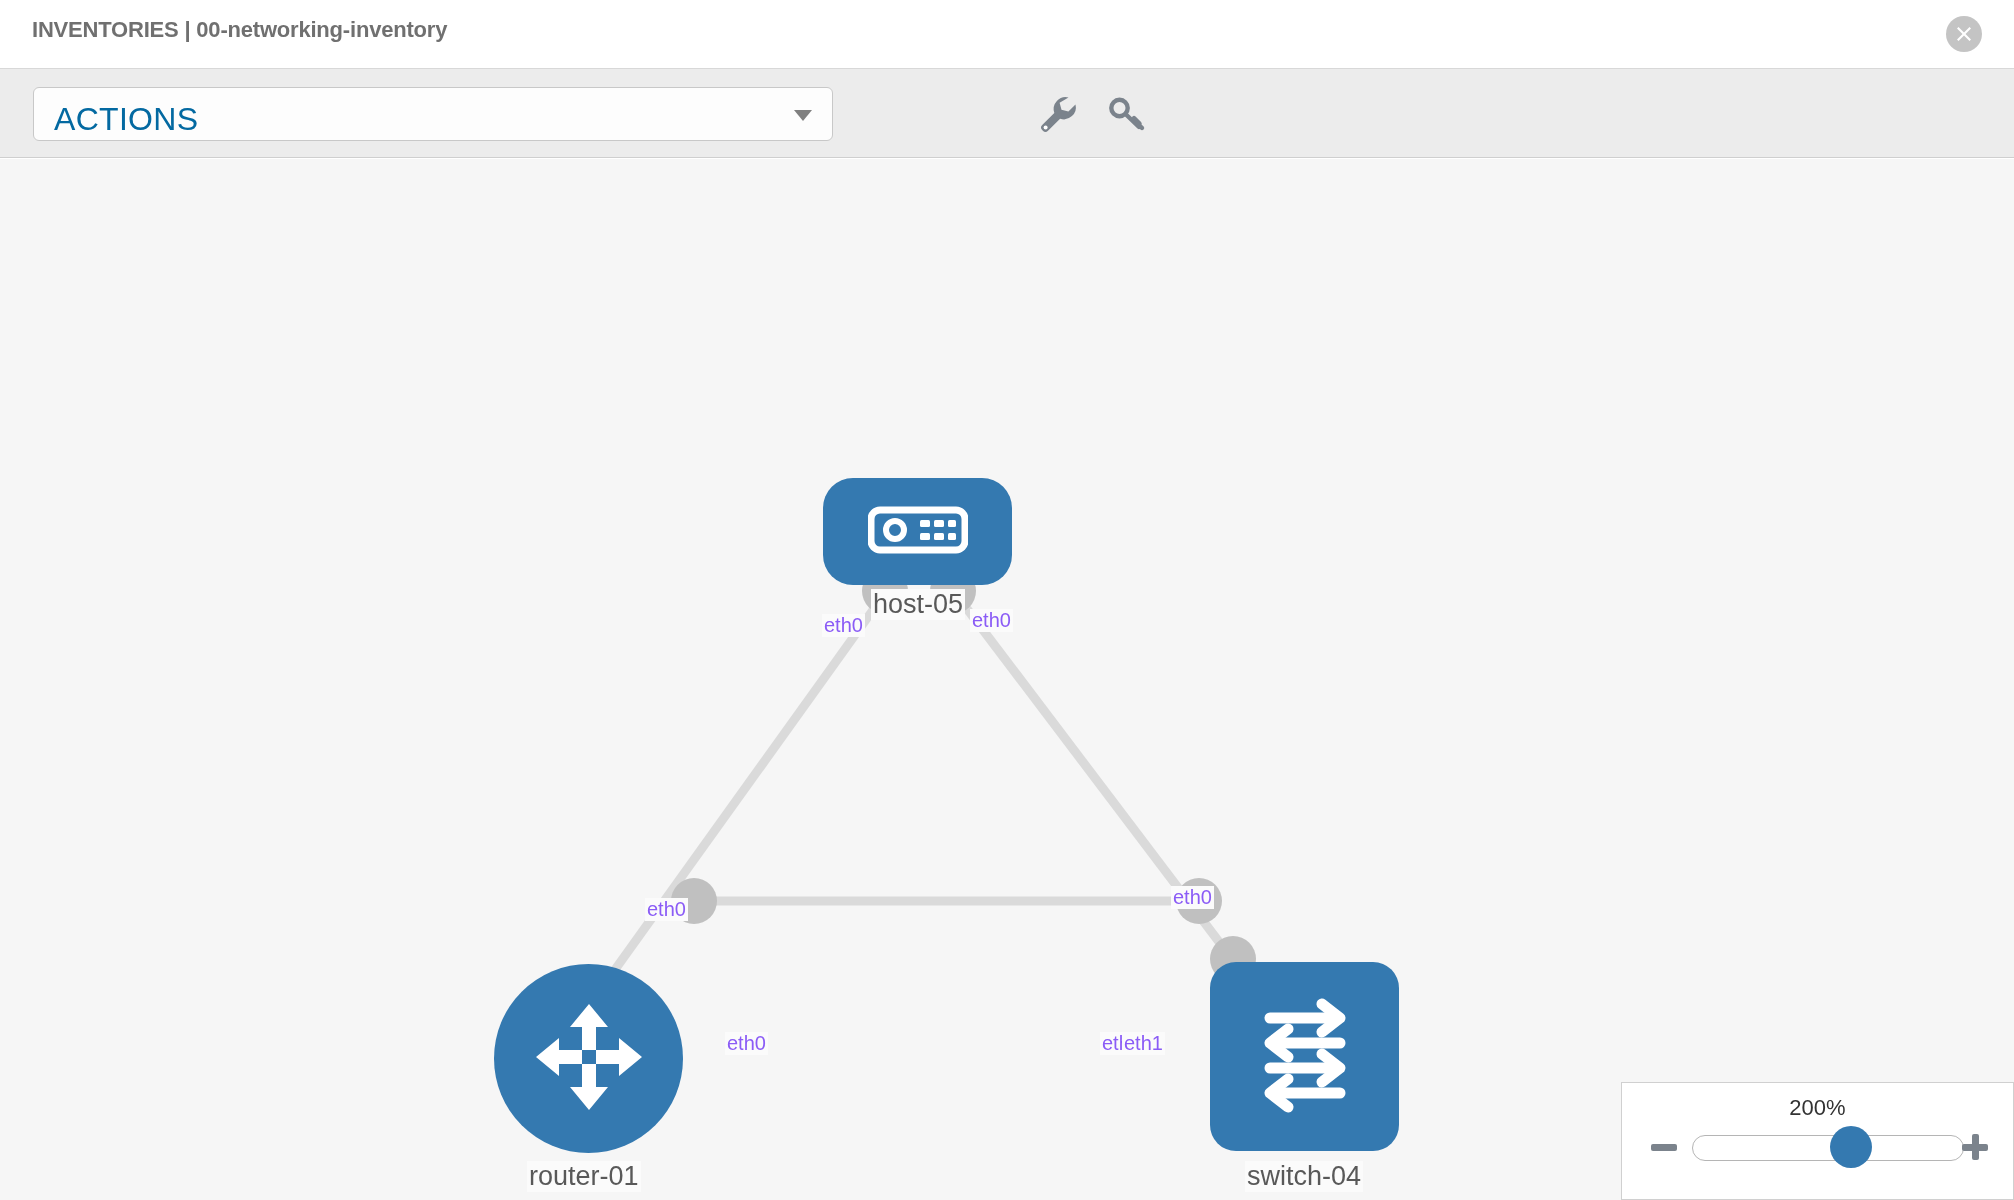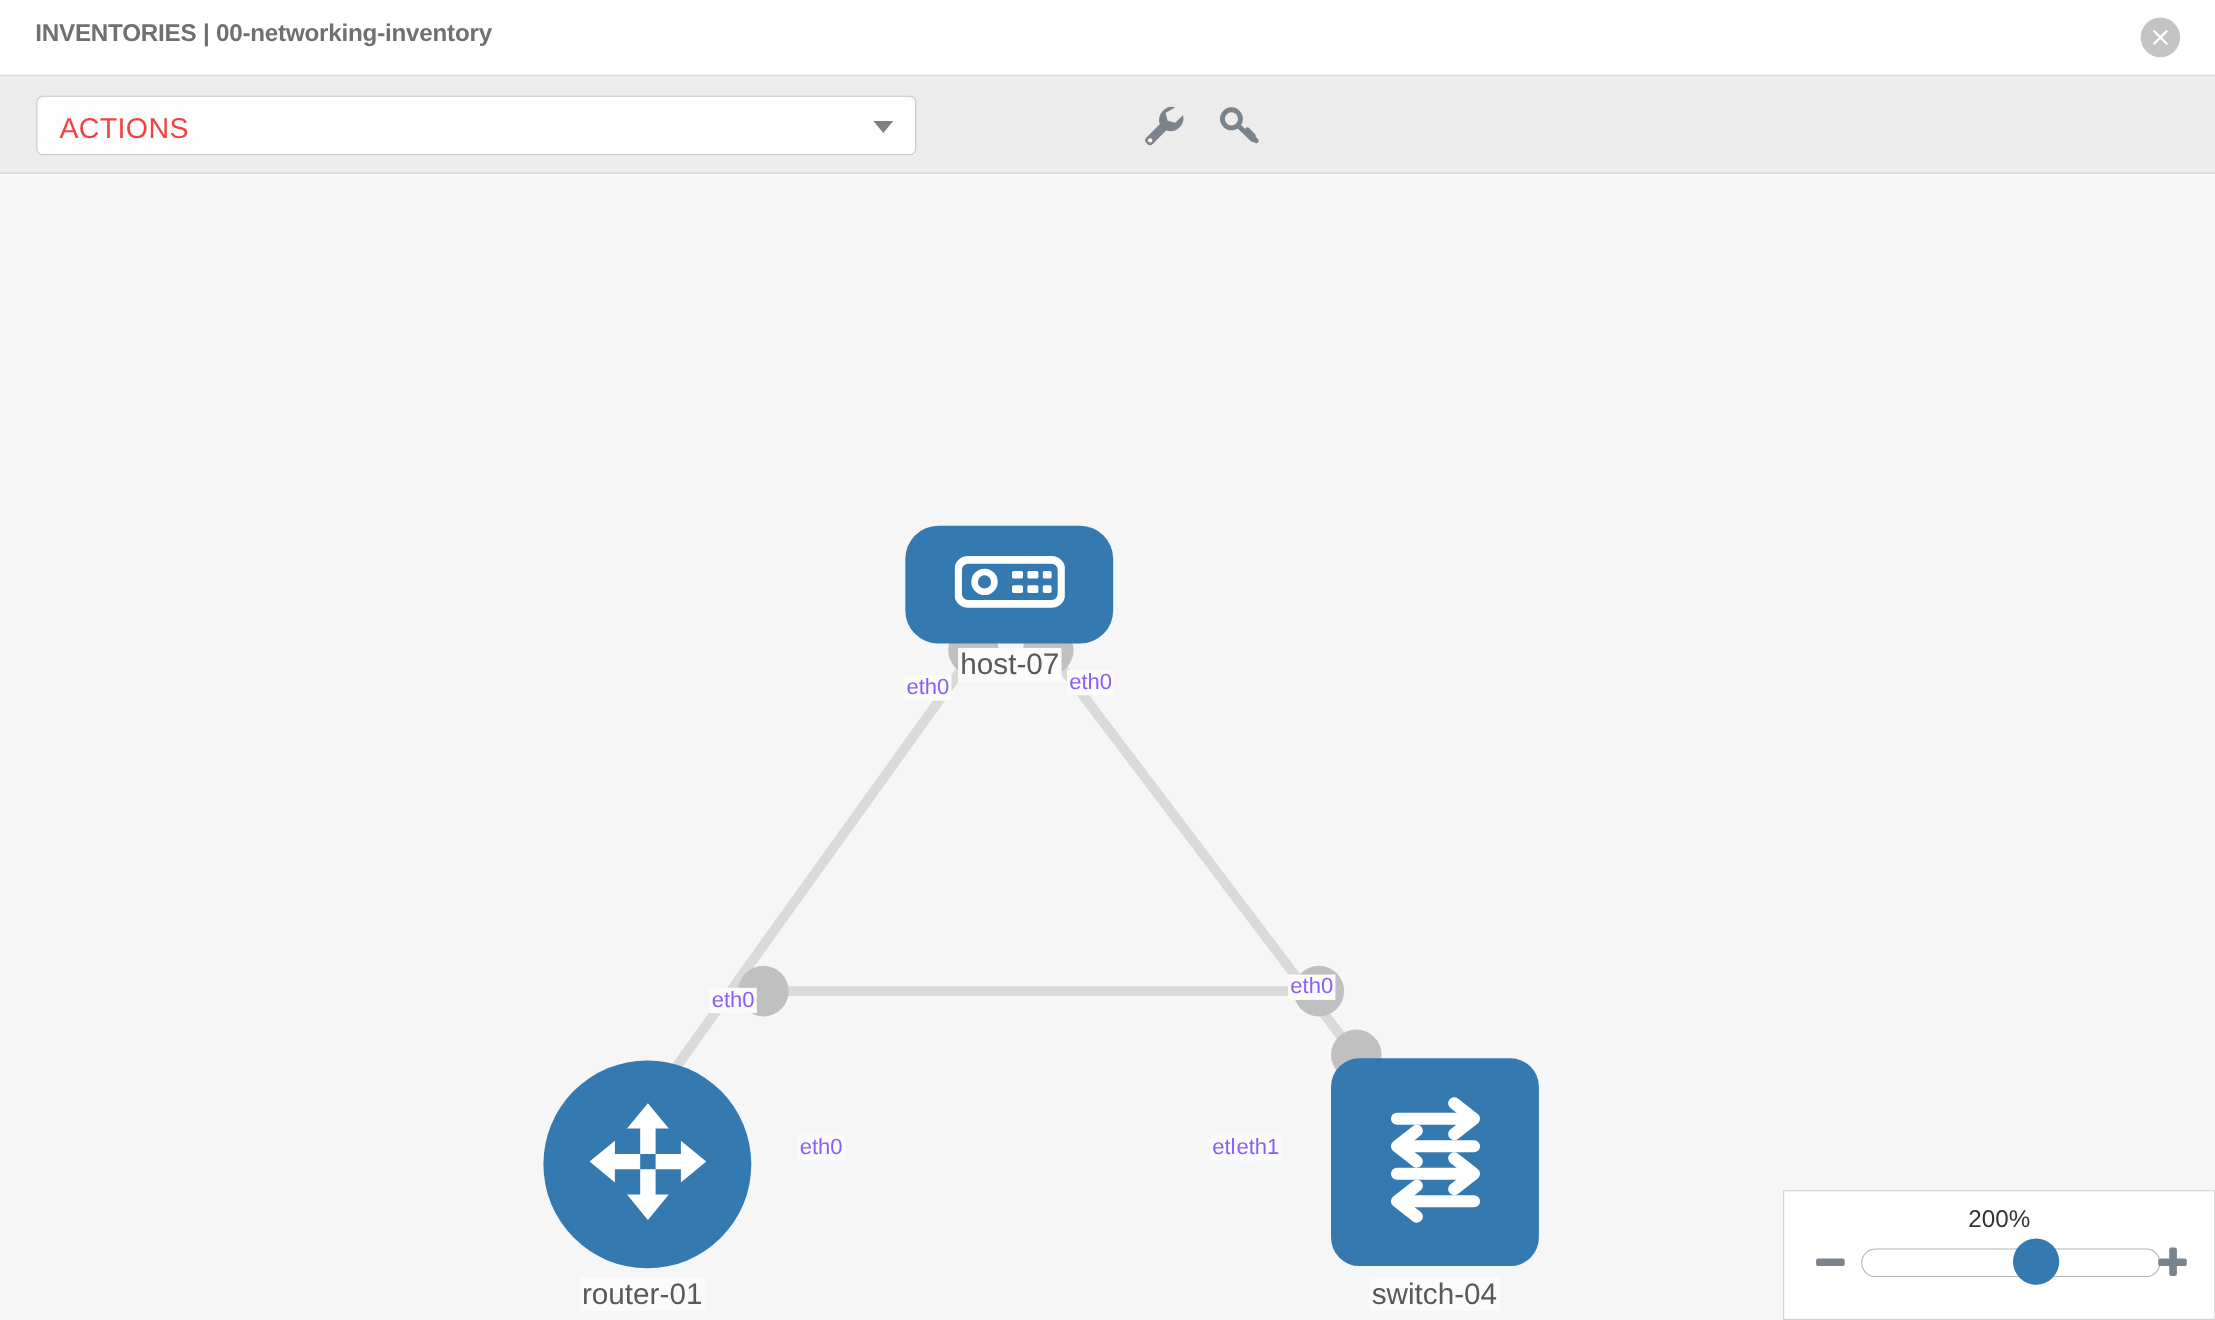--- a/index.html
+++ b/index.html
@@ -36,21 +36,21 @@
     border-bottom: 1px solid #cfcfcf;
   }
   .actions-select {
     position: absolute; left: 33px; top: 18px;
     width: 800px; height: 54px;
     background: #fdfdfd; border: 1px solid #c8c8c8; border-radius: 6px;
     cursor: pointer;
   }
   .actions-select .label {
     position: absolute; left: 20px; top: 13px;
-    font-size: 26px; color: #ef4444; letter-spacing: 0.3px;
+    font-size: 32px; color: #0369a1; letter-spacing: 0.3px;
   }
   .caret {
     position: absolute; right: 20px; top: 22px;
     width: 0; height: 0;
     border-left: 9px solid transparent;
     border-right: 9px solid transparent;
     border-top: 11px solid #808080;
   }
   .tool-icon {
     position: absolute; top: 22px; width: 46px; height: 46px; cursor: pointer;
@@ -205,21 +205,21 @@
               <rect x="52" y="16" width="10" height="7" rx="1.5"></rect>
               <rect x="66" y="16" width="10" height="7" rx="1.5"></rect>
               <rect x="80" y="16" width="8" height="7" rx="1.5"></rect>
               <rect x="52" y="29" width="10" height="7" rx="1.5"></rect>
               <rect x="66" y="29" width="10" height="7" rx="1.5"></rect>
               <rect x="80" y="29" width="8" height="7" rx="1.5"></rect>
             </g>
           </svg>
         </span>
       </div>
-      <div class="node-label" style="left:871px; top:430px;">host-07</div>
+      <div class="node-label" style="left:871px; top:430px;">host-05</div>
     </div>
 
     <div class="node">
       <div class="node-shape circle" style="left:494px; top:805px; width:189px; height:189px;">
         <span>
           <svg width="118" height="118" viewBox="0 0 118 118">
             <g fill="#ffffff">
 
               <path d="M59 6 L78 29 L66 29 L66 52 L52 52 L52 29 L40 29 Z"></path>
 

